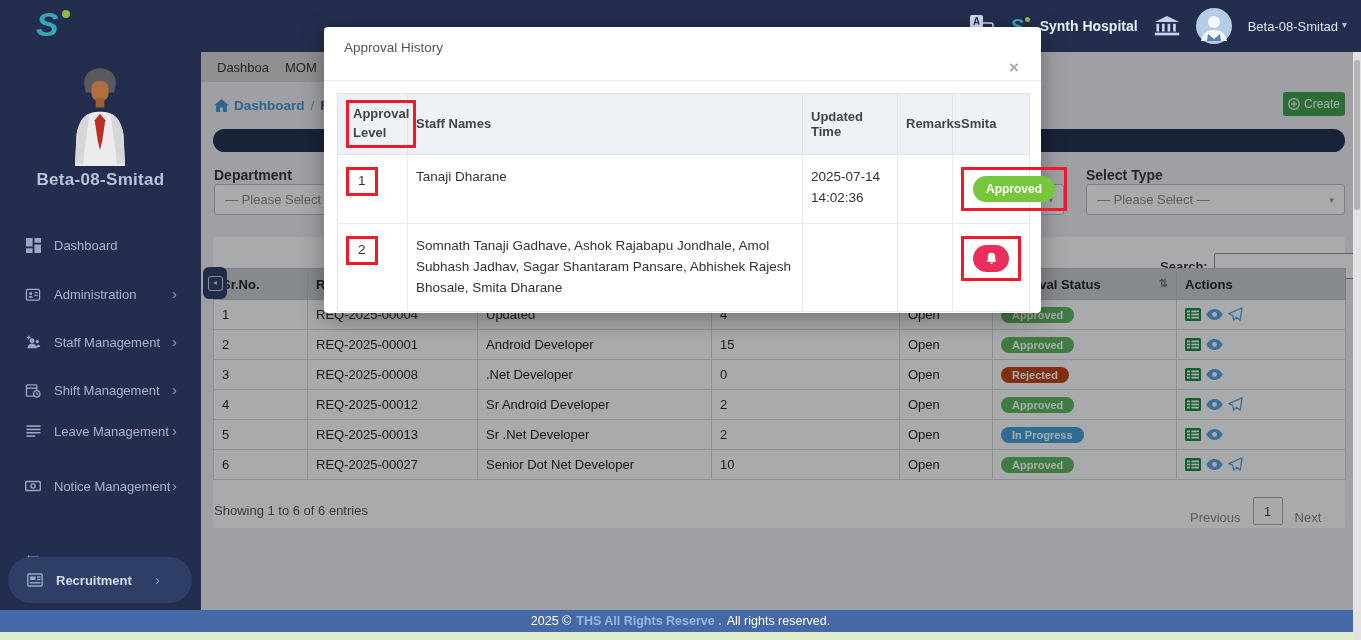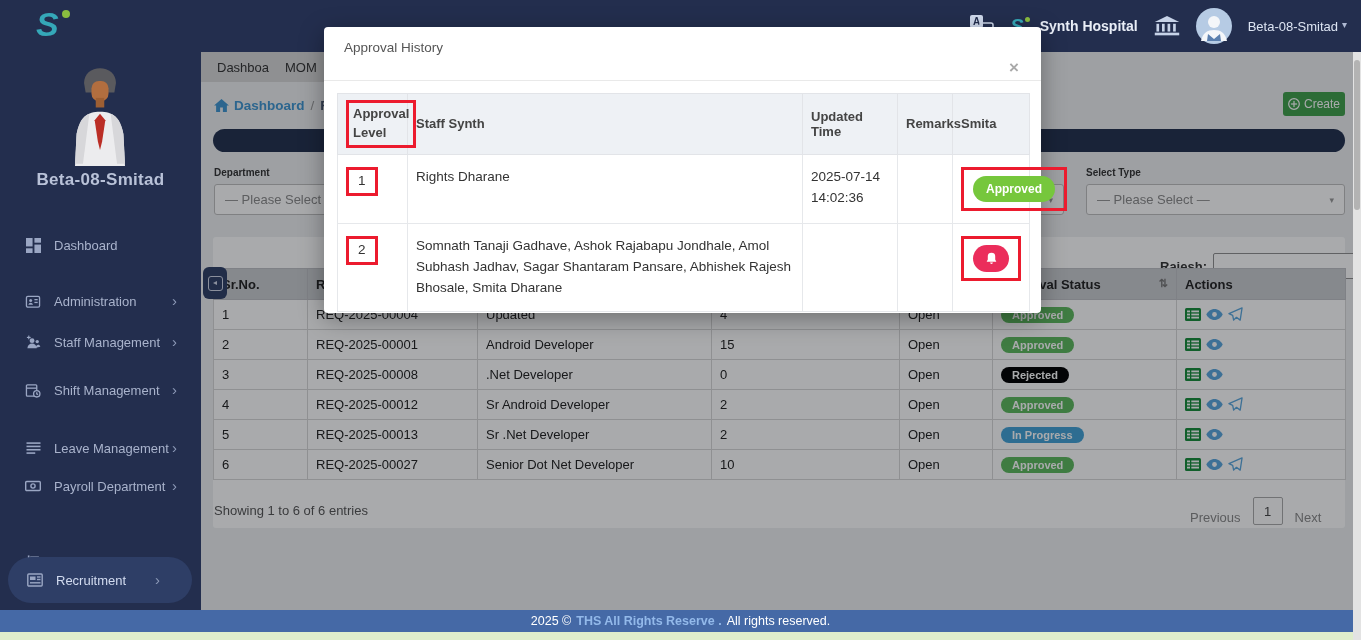--- a/index.html
+++ b/index.html
@@ -23,62 +23,62 @@
 
   
   .sidebar{left:0;top:52px;width:201px;height:580px;background:#232e4e;z-index:40;overflow:hidden;}
   .side-avatar{left:52px;top:14px;}
   .profile-name{left:0;top:118px;width:201px;text-align:center;color:#b9c2d8;font-size:17px;font-weight:bold;letter-spacing:.3px;}
   .nav-item{left:0;width:201px;height:40px;display:flex;align-items:center;color:#9aa6c3;cursor:pointer;}
   .nav-ico{width:18px;margin-left:24px;display:flex;justify-content:center;color:#9aa6c3;}
   .nav-label{margin-left:12px;font-size:13px;color:#a9b3cc;}
   .nav-chev{position:absolute;right:24px;color:#8d9ab8;font-size:15px;line-height:12px;}
   .nav-item.active{left:8px;width:184px;height:46px;background:#2e3e66;border-radius:23px;}
-  .nav-item.active .nav-label{color:#d3dcf0;font-weight:normal;}
+  .nav-item.active .nav-label{color:#d3dcf0;font-weight:bold;}
   .sub-item{left:0;width:201px;height:30px;display:flex;align-items:center;}
   .sub-item .nav-ico{margin-left:40px;}
   .sub-item .nav-label{font-size:12.5px;}
 
   
   .tabbar{z-index:31;}
   .tab{position:absolute;top:52px;height:30px;display:flex;align-items:center;padding:0 16px;background:#d7d7d7;border-right:1px solid #b9b9b9;font-size:13px;color:#333;cursor:pointer;}
   .tab-dashboard{left:201px;}
   .tab-mom{left:269px;}
 
   .breadcrumb{left:214px;top:98px;display:flex;align-items:center;gap:6px;font-size:13.5px;}
   .bc-home{color:#3f96d1;font-weight:bold;display:flex;align-items:center;gap:5px;}
   .bc-sep{color:#999;}
   .bc-cur{color:#4a5a74;font-weight:bold;}
 
   .create-btn{left:1283px;top:92px;width:62px;height:24px;background:#3fa04a;border-radius:3px;color:#fff;
     font-size:12px;display:flex;align-items:center;justify-content:center;gap:4px;cursor:pointer;}
 
   .pillbar{left:213px;top:129px;width:1132px;height:23px;background:#22304e;border-radius:13px;}
 
-  .filter-label{font-size:10px;font-weight:bold;color:#333;}
+  .filter-label{font-size:14px;font-weight:bold;color:#333;}
   .select-box{height:29px;background:#fff;border:1px solid #bfbfbf;border-radius:3px;display:flex;align-items:center;
     padding:0 10px;font-size:13px;color:#8a8a8a;justify-content:space-between;cursor:pointer;}
   .select-caret{color:#999;font-size:9px;}
 
   .card{left:213px;top:237px;width:1132px;height:291px;background:#fff;border-radius:3px;}
 
   .collapse-btn{left:203px;top:267px;width:24px;height:32px;background:#2f3f66;border-radius:6px;display:flex;align-items:center;justify-content:center;cursor:pointer;z-index:2;}
   .collapse-inner{width:13px;height:13px;border:1.5px solid #cfd6e6;border-radius:3px;color:#cfd6e6;font-size:8px;display:flex;align-items:center;justify-content:center;line-height:1;}
 
   .search-row{left:1160px;top:253px;display:flex;align-items:center;gap:6px;}
   .search-label{font-size:13px;font-weight:bold;color:#333;}
   .search-input{width:133px;height:24px;border:1px solid #8f8f8f;border-radius:2px;background:#fff;font-size:13px;padding:0 4px;}
 
   table.dt{left:213px;top:268px;position:absolute;border-collapse:collapse;table-layout:fixed;width:1132px;font-size:13px;color:#222;}
   table.dt th{background:#caccd0;font-weight:bold;text-align:left;padding:6px 8px;border:1px solid #bfc1c5;height:18px;color:#222;}
   table.dt td{background:#fff;padding:5px 8px;border:1px solid #d7d7d7;height:19px;}
   .sort-ico{float:right;color:#777;font-size:11px;}
   .badge{display:inline-block;border-radius:12px;padding:2px 11px;font-size:11px;font-weight:bold;color:#fff;}
   .badge.approved{background:#5cb85c;}
-  .badge.rejected{background:#000000;}
+  .badge.rejected{background:#c2410c;}
   .badge.inprogress{background:#42a2d6;}
   .actions{display:flex;align-items:center;gap:5px;}
   .act{display:inline-flex;cursor:pointer;}
 
   .summary{left:214px;top:503px;font-size:13px;color:#555;}
   .pager{left:1190px;top:497px;display:flex;align-items:center;gap:12px;font-size:13px;color:#888;}
   .page-num{width:28px;height:26px;border:1px solid #a9a9a9;background:#fdfdfd;color:#444;display:flex;align-items:center;justify-content:center;border-radius:2px;cursor:pointer;}
   .page-link{cursor:pointer;margin-top:12px;}
 
   
@@ -166,21 +166,21 @@
       <svg width="15" height="15" viewBox="0 0 16 16" fill="currentColor">
           <rect x="0" y="0" width="7" height="9"></rect>
           <rect x="9" y="0" width="7" height="5"></rect>
           <rect x="9" y="7" width="7" height="9"></rect>
           <rect x="0" y="11" width="7" height="5"></rect>
         </svg>
     </span>
     <span class="nav-label">Dashboard</span>
   </div>
 
-  <div class="abs nav-item" style="top:229px">
+  <div class="abs nav-item" style="top:222px">
     <span class="nav-ico">
       <svg width="16" height="15" viewBox="0 0 16 16" fill="none" stroke="currentColor" stroke-width="1.4">
           <rect x="1" y="2.5" width="14" height="11.5" rx="1.5"></rect>
           <circle cx="5.5" cy="7" r="1.6" fill="currentColor" stroke="none"></circle>
           <path d="M3 11.5c.4-1.6 1.3-2.3 2.5-2.3s2.1.7 2.5 2.3" fill="currentColor" stroke="none"></path>
           <line x1="9.5" y1="6" x2="13" y2="6"></line>
           <line x1="9.5" y1="9" x2="13" y2="9"></line>
         </svg>
     </span>
     <span class="nav-label">Administration</span>
@@ -208,41 +208,41 @@
           <rect x="1" y="2" width="11" height="12" rx="1"></rect>
           <line x1="1" y1="5.5" x2="12" y2="5.5"></line>
           <circle cx="12" cy="11.5" r="3.4" fill="#232e4e"></circle>
           <path d="M12 9.8v1.8l1.3.9"></path>
         </svg>
     </span>
     <span class="nav-label">Shift Management</span>
     <span class="nav-chev">›</span>
   </div>
 
-  <div class="abs nav-item" style="top:376px">
+  <div class="abs nav-item" style="top:359px">
     <span class="nav-ico">
       <svg width="15" height="14" viewBox="0 0 16 16" fill="currentColor">
           <rect x="0" y="1.5" width="16" height="1.8"></rect>
           <rect x="0" y="5.3" width="16" height="1.8"></rect>
           <rect x="0" y="9.1" width="16" height="1.8"></rect>
           <rect x="0" y="12.9" width="10" height="1.8"></rect>
         </svg>
     </span>
     <span class="nav-label">Leave Management</span>
     <span class="nav-chev">›</span>
   </div>
 
   <div class="abs nav-item" style="top:414px">
     <span class="nav-ico">
       <svg width="16" height="14" viewBox="0 0 16 14" fill="none" stroke="currentColor" stroke-width="1.4">
           <rect x="0.7" y="2.5" width="14.6" height="9" rx="1"></rect>
           <circle cx="8" cy="7" r="2.1"></circle>
         </svg>
     </span>
-    <span class="nav-label">Payroll Department</span>
+    <span class="nav-label">Notice Management</span>
     <span class="nav-chev">›</span>
   </div>
 
   <div class="abs nav-item" style="top:490px">
     <span class="nav-ico">
       <svg width="14" height="15" viewBox="0 0 14 16" fill="currentColor">
           <rect x="1.5" y="0.5" width="1.7" height="15"></rect>
           <path d="M4 1.5h9.5l-2.4 3.2 2.4 3.2H4z"></path>
         </svg>
     </span>
@@ -334,21 +334,21 @@
     <span class="select-caret">▾</span>
   </div>
 
   <div class="abs card"></div>
 
   <div class="abs collapse-btn">
     <span class="collapse-inner">◂</span>
   </div>
 
   <div class="abs search-row">
-    <span class="search-label">Rajesh:</span>
+    <span class="search-label">Search:</span>
     <input class="search-input" type="text" style="">
   </div>
 
   <table class="dt">
     <colgroup>
         <col style="width:94px">
         <col style="width:170px">
         <col style="width:234px">
         <col style="width:188px">
         <col style="width:93px">
@@ -579,30 +579,30 @@
     <colgroup>
         <col style="width:70px">
         <col style="width:395px">
         <col style="width:95px">
         <col style="width:55px">
         <col style="width:77px">
       </colgroup>
     <thead>
       <tr>
         <th style="height:40px"><span class="redbox rb-head"><span>Approval Level</span></span></th>
-        <th>Staff Synth</th>
+        <th>Staff Names</th>
         <th>Updated Time</th>
         <th>Remarks</th>
         <th>Smita</th>
       </tr>
     </thead>
     <tbody>
       <tr style="height:64px">
         <td><span class="redbox rb-level"><span>1</span></span></td>
-        <td>Rights Dharane</td>
+        <td>Tanaji Dharane</td>
         <td>2025-07-14 14:02:36</td>
         <td></td>
         <td><span class="redbox rb-pill"><span class="mbadge">Approved</span></span></td>
       </tr>
       <tr style="height:82px">
         <td><span class="redbox rb-level"><span>2</span></span></td>
         <td>Somnath Tanaji Gadhave, Ashok Rajabapu Jondhale, Amol Subhash Jadhav, Sagar Shantaram Pansare, Abhishek Rajesh Bhosale, Smita Dharane</td>
         <td></td>
         <td></td>
         <td><span class="redbox rb-pill"><span class="bell-pill">

